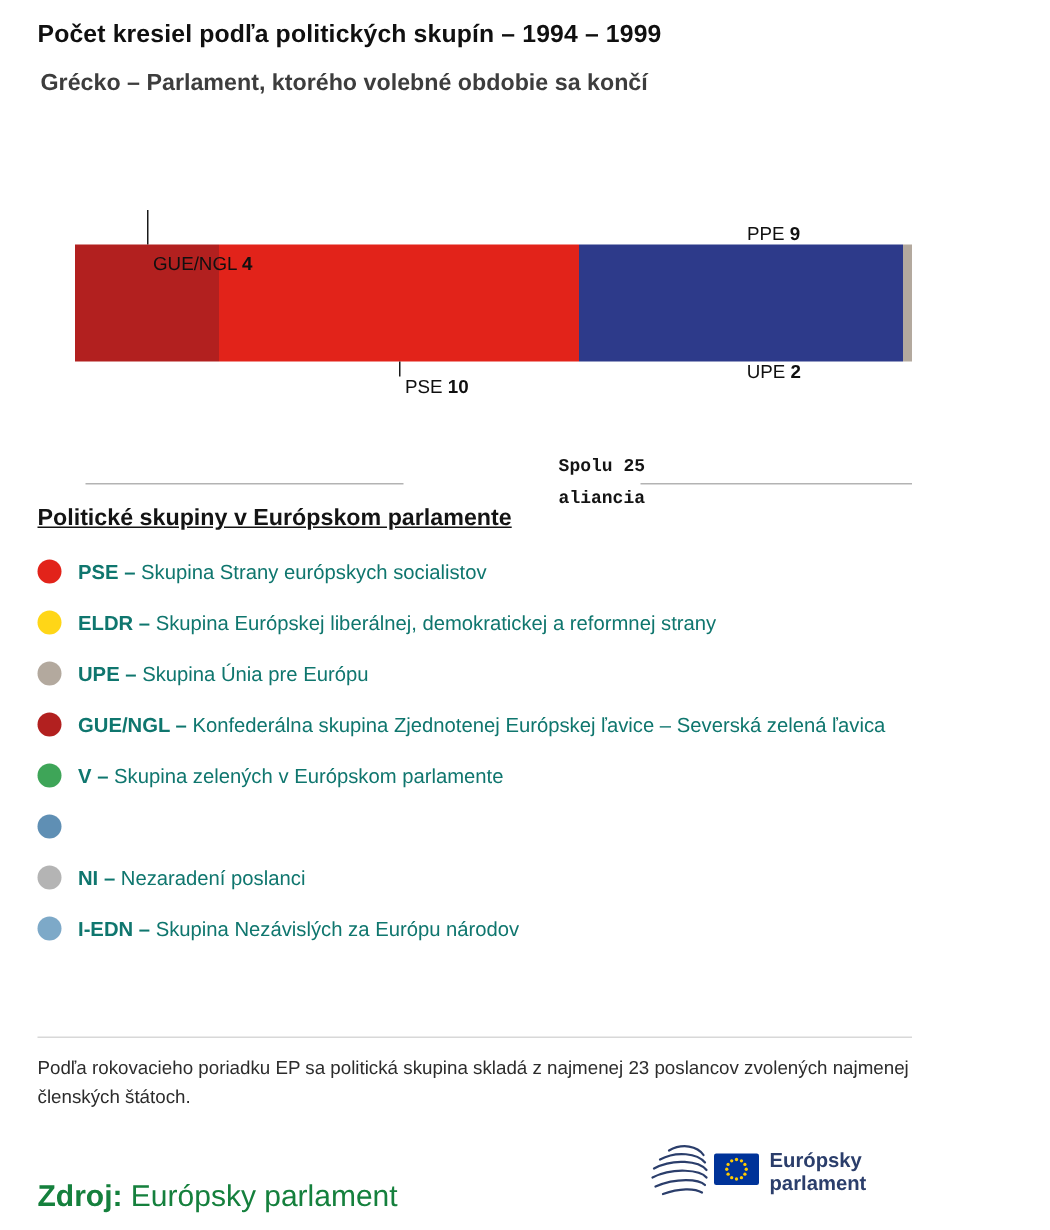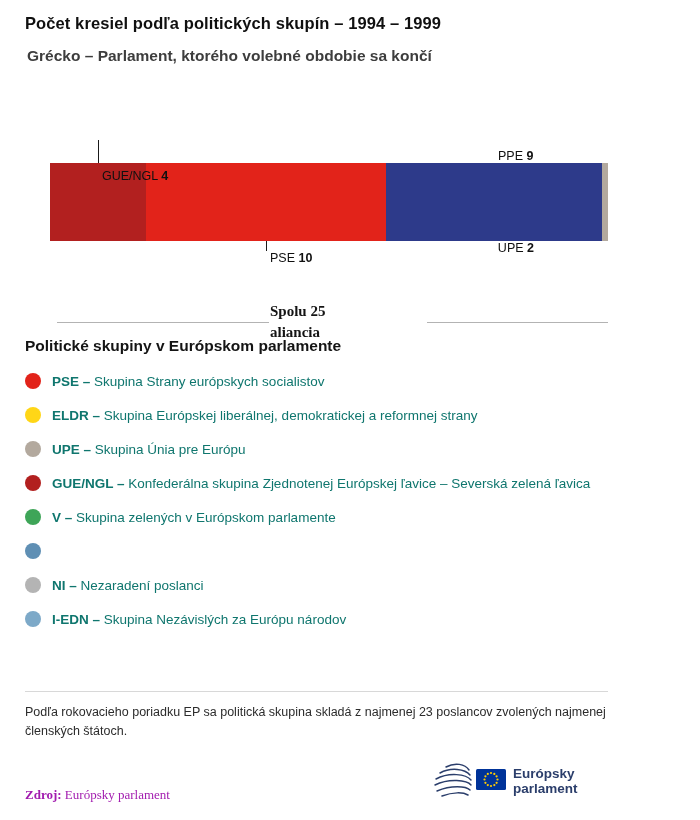--- a/index.html
+++ b/index.html
@@ -10,38 +10,38 @@
   .title { position:absolute; left:25px; top:14px; font-size:16.5px; font-weight:bold; color:#101010; letter-spacing:.1px; }
   .subtitle { position:absolute; left:27px; top:47px; font-size:15.5px; color:#3d3d3d; }
 
   .bar { position:absolute; left:50px; top:163px; width:600px; height:78px; display:flex; }
   .seg { height:100%; }
 
   .bar-label { position:absolute; font-size:12.5px; color:#101010; white-space:nowrap; }
   .bar-label b { font-weight:bold; }
   .connector { position:absolute; width:1px; background:#1a1a1a; }
 
-  .total-text { position:absolute; left:270px; top:301px; width:160px; text-align:left;
-                font-family:Liberation Serif, serif; font-weight:bold; font-size:15px;
+  .total-text { position:absolute; left:270px; top:301px; width:160px; text-align:right;
+                font-family:Liberation Mono, monospace; font-weight:bold; font-size:12px;
                 line-height:21px; color:#141414; }
   .rule { position:absolute; top:322px; height:1px; background:#b3b3b3; width:212px; }
   .rule-left { left:57px; }
   .rule-right { left:427px; }
 
-  .legend-heading { position:absolute; left:25px; top:337px; font-size:15.5px; font-weight:bold; color:#141414; }
+  .legend-heading { position:absolute; left:25px; top:337px; font-size:15.5px; font-weight:bold; color:#141414;text-decoration:underline; }
   .legend { position:absolute; left:25px; top:364px; width:650px; }
   .legend-item { display:flex; align-items:center; height:34px; }
   .dot { width:16px; height:16px; border-radius:50%; flex:none; margin-right:11px; }
   .legend-text { font-size:13.5px; color:#0f766e; }
   .legend-text b { font-weight:bold; }
 
   .divider { position:absolute; left:25px; top:691px; width:650px; height:1px; background:#d8d8d8; }
   .footnote { position:absolute; left:25px; top:703px; width:648px; font-size:12.5px; line-height:19px; color:#2c2c2c; }
 
-  .source { position:absolute; left:25px; top:787px; font-size:13px; color:#a21caf;font-family:Liberation Serif, serif; }
+  .source { position:absolute; left:25px; top:787px; font-size:20px; color:#15803d; }
   .source b { font-weight:bold; }
 
   .logo { position:absolute; right:24px; top:758px; width:152px; height:46px; }
 </style>
 </head>
 <body>
 
 <div class="page" id="chart-area">
 
   <h1 class="title">Počet kresiel podľa politických skupín – 1994 – 1999</h1>

